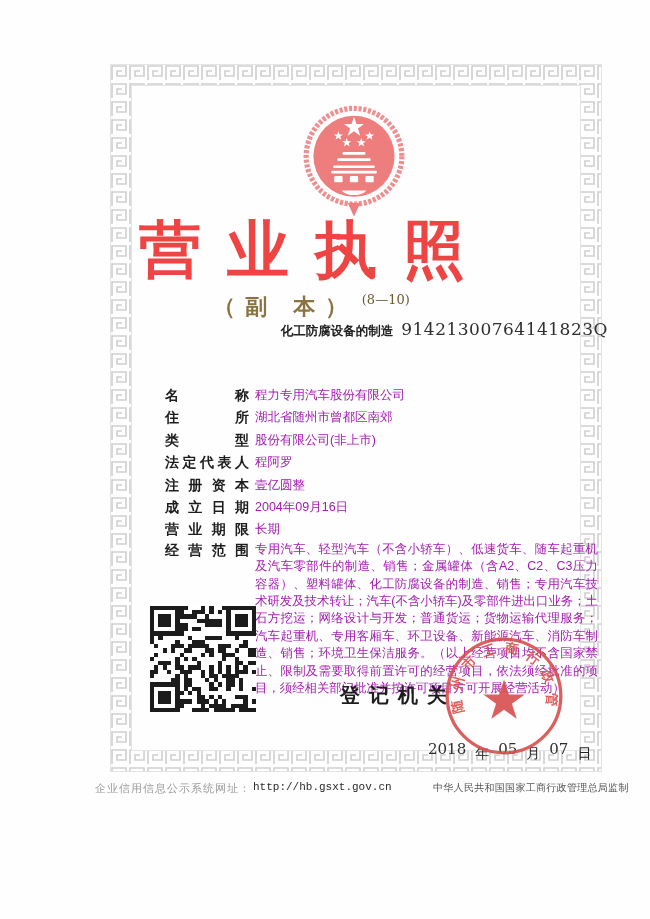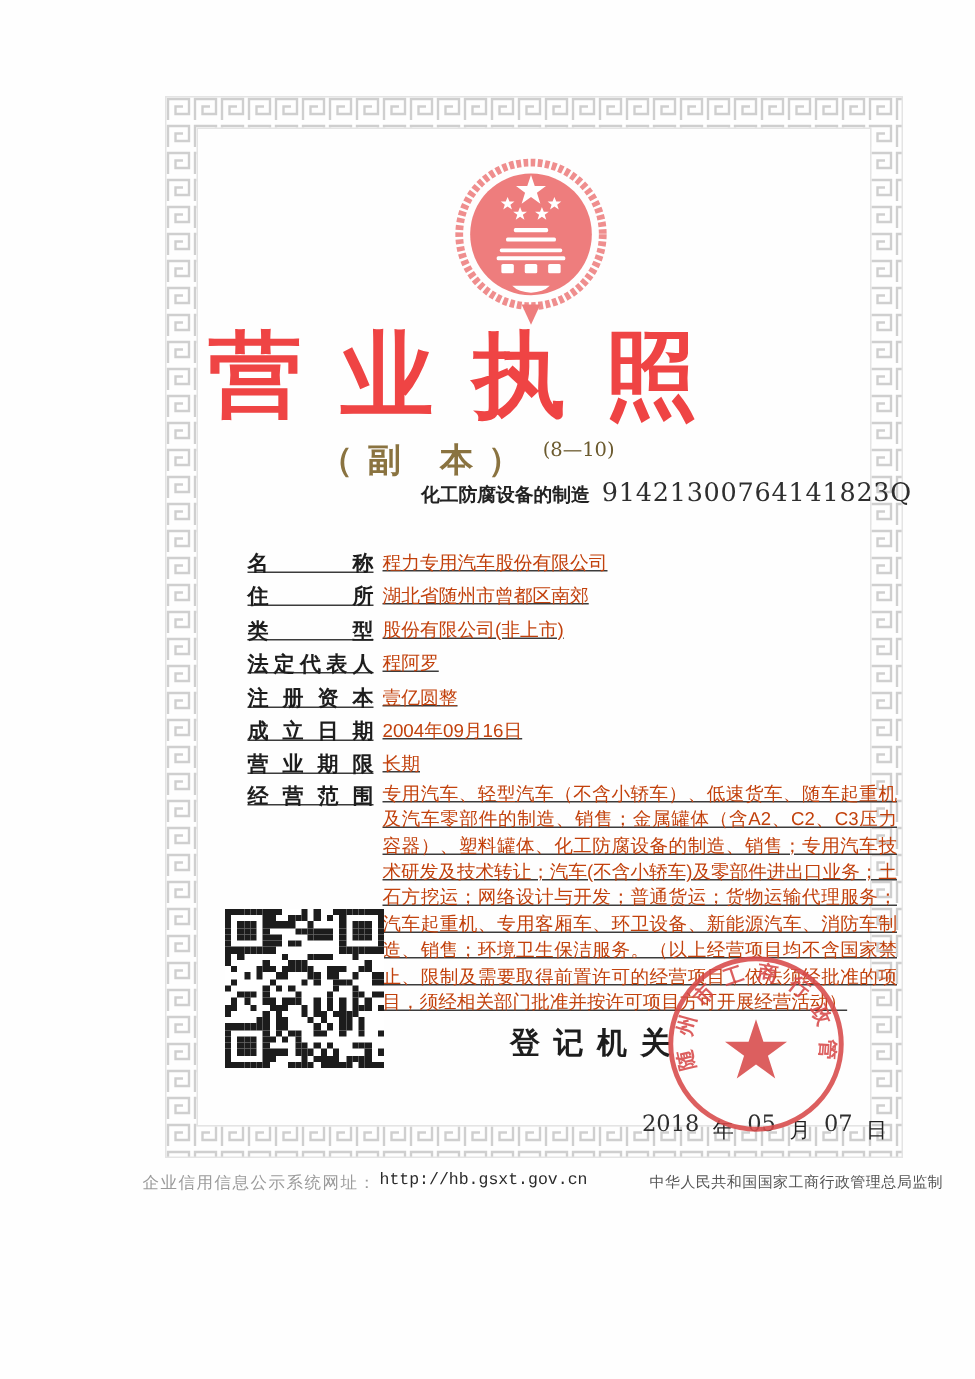--- a/index.html
+++ b/index.html
@@ -9,25 +9,25 @@
   .emblem{position:absolute;left:302px;top:104px;width:104px;height:118px;}
   .title{position:absolute;left:113px;top:219px;width:487px;text-align:left;
          font-family:"DejaVu Serif",serif;font-weight:bold;font-size:62px;line-height:1;
          color:#ef4444;letter-spacing:26px;padding-left:26px;box-sizing:border-box;}
   .subtitle{position:absolute;left:113px;top:292px;width:397px;text-align:center;color:#8a7340;}
   .subtitle .sub-text{font-size:22px;letter-spacing:10px;font-weight:bold;color:#8a7340;}
   .subtitle sup{font-size:13px;color:#6b5a2e;font-family:"DejaVu Serif",serif;vertical-align:10px;letter-spacing:0;}
   .credit-line{position:absolute;left:0;top:319px;width:608px;text-align:right;white-space:nowrap;}
   .credit-label{font-size:12.5px;font-weight:bold;color:#222;margin-right:8px;}
   .credit-value{font-size:17px;font-family:"DejaVu Serif",serif;color:#2e2e2e;letter-spacing:0.5px;}
-  .fields{position:absolute;left:165px;top:364px;width:440px;text-decoration:underline;}
+  .fields{position:absolute;left:165px;top:384px;width:440px;}
   .frow{display:flex;align-items:flex-start;line-height:22.4px;}
   .frow .flabel{flex:0 0 84px;font-size:14px;font-weight:bold;color:#1d1d1d;
                 text-align:justify;text-align-last:justify;}
-  .frow .fvalue{margin-left:6px;font-size:12.5px;color:#c2410c;}
+  .frow .fvalue{margin-left:6px;font-size:12.5px;color:#a21caf;}
   .frow.scope .flabel{line-height:17.4px;padding-top:1px;}
   .frow.scope .fvalue{width:343px;line-height:17.4px;font-size:12.4px;text-align:justify;}
   .qr{position:absolute;left:150px;top:606px;width:106px;height:106px;
       display:grid;grid-template-columns:repeat(25,1fr);grid-template-rows:repeat(25,1fr);background:#fff;}
   .qr i{display:block;}
   .qr i.b{background:#1c1c1c;}
   .reg-label{position:absolute;left:340px;top:682px;font-size:20px;font-weight:bold;color:#1d1d1d;letter-spacing:9px;}
   .date-line{position:absolute;left:428px;top:744px;display:flex;align-items:baseline;color:#333;white-space:nowrap;}
   .date-line .num{font-family:"DejaVu Serif",serif;font-size:15px;transform:translateY(-4px);color:#2e2e2e;}
   .date-line .lab{font-size:14px;color:#222;}

